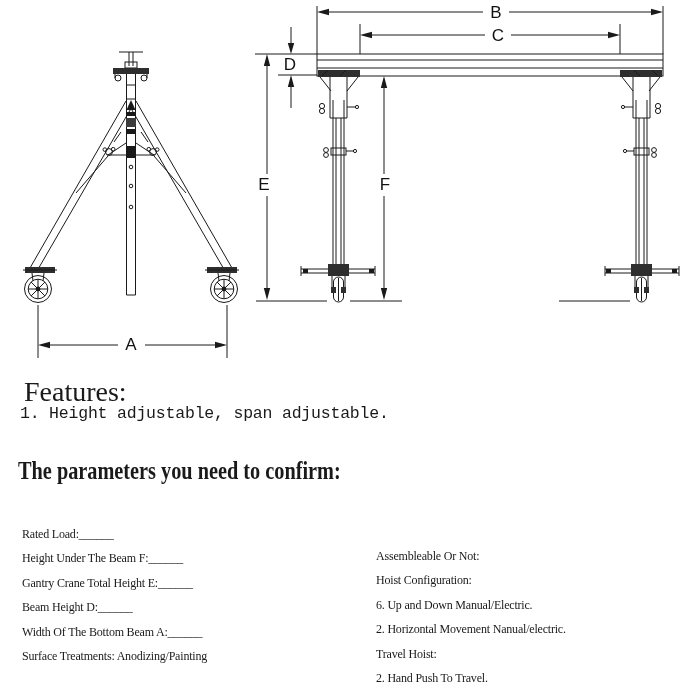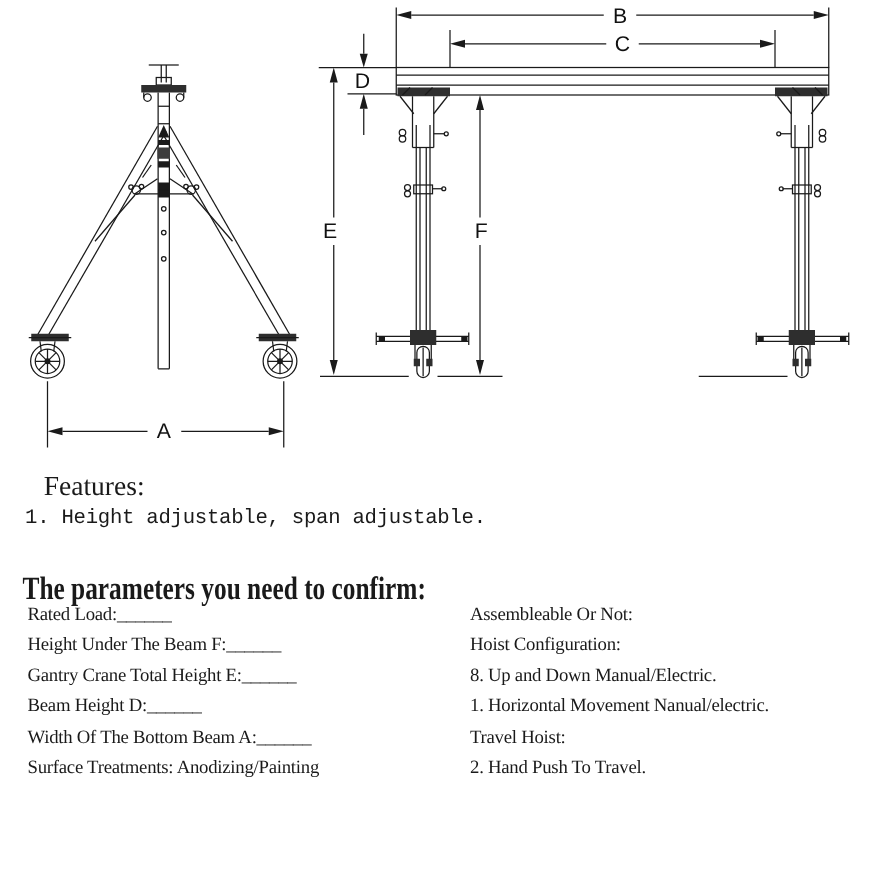--- a/index.html
+++ b/index.html
@@ -2,28 +2,28 @@
 <html><head>
 <meta charset="utf-8">
 <style>
   html,body{margin:0;padding:0;background:#fff;}
   .page{position:relative;width:700px;height:700px;background:#ffffff;overflow:hidden;
         font-family:"Liberation Serif", serif;color:#1a1a1a;}
   .drawing{position:absolute;left:0;top:0;}
   svg line, svg polyline, svg path, svg rect.outl, svg circle.outl, svg ellipse{
     stroke:#1a1a1a;fill:none;stroke-width:1;}
   svg text{font-family:"Liberation Sans", sans-serif;font-size:17px;fill:#111;}
-  .heading1{position:absolute;left:35px;top:376px;font-size:22px;font-weight:400;}
+  .heading1{position:absolute;left:24px;top:376px;font-size:28px;font-weight:400;}
   .feat{position:absolute;left:20px;font-size:16.5px;letter-spacing:-0.2px;white-space:nowrap;font-family:Liberation Mono, monospace;}
   .feat1{top:404px;} .feat2{top:430px;}
   .heading2{position:absolute;left:18px;top:456px;font-size:26px;font-weight:700;
             transform:scaleX(0.78);transform-origin:0 50%;white-space:nowrap;}
-  .col{position:absolute;top:480px;font-size:15px;line-height:24.4px;letter-spacing:-0.2px;
+  .col{position:absolute;top:522px;font-size:12px;line-height:24.4px;letter-spacing:-0.2px;
        white-space:nowrap;}
-  .col-left{left:22px;} .col-right{left:376px;}
+  .col-left{left:22px;} .col-right{left:376px;margin-top:22px;}
 </style>
 </head>
 <body>
 
 <div class="page">
 
   <svg class="drawing" width="700" height="375" viewBox="0 0 700 375">
     <defs>
 
       <g id="front-leg">
@@ -214,19 +214,19 @@
     <div>Height Under The Beam F:______</div>
     <div>Gantry Crane Total Height E:______</div>
     <div>Beam Height D:______</div>
     <div>Width Of The Bottom Beam A:______</div>
     <div>Surface Treatments: Anodizing/Painting</div>
   </div>
 
   <div class="col col-right">
     <div>Assembleable Or Not:</div>
     <div>Hoist Configuration:</div>
-    <div>8. Up and Down Manual/Electric.</div>
-    <div>1. Horizontal Movement Nanual/electric.</div>
+    <div>6. Up and Down Manual/Electric.</div>
+    <div>2. Horizontal Movement Nanual/electric.</div>
     <div>Travel Hoist:</div>
     <div>2. Hand Push To Travel.</div>
   </div>
 
 </div>
 
 </body></html>

